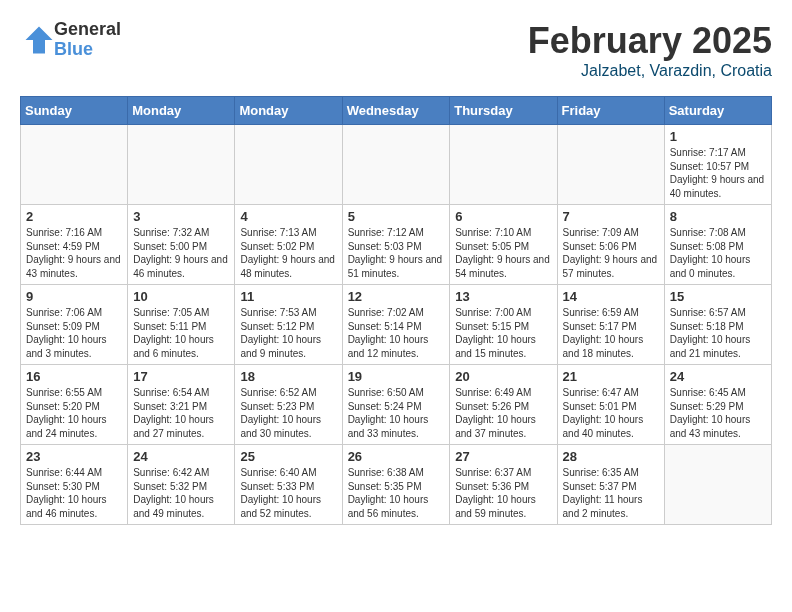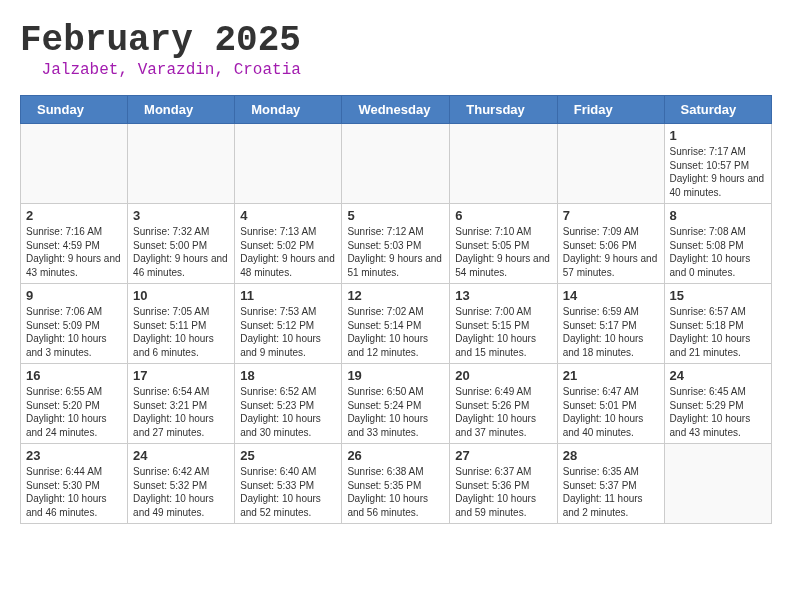--- a/index.html
+++ b/index.html
@@ -24,42 +24,41 @@
     .logo-text .general { display: block; }
     .logo-text .blue { display: block; color: #4a90d9; }
     .logo-icon {
       width: 30px;
       height: 30px;
       margin-left: 4px;
     }
     .title-area {
       text-align: right;
       margin-bottom: 8px;
-      font-family: Liberation Mono, monospace;
     }
     .month-title {
       font-size: 36px;
       font-weight: bold;
       color: #333;
     }
     .location-title {
       font-size: 16px;
-      color: #a21caf;
+      color: #0c4a6e;
     }
     .calendar {
       width: 100%;
       border-collapse: collapse;
       border: 1px solid #ccc;
     }
     .calendar th {
       background-color: #4a7fc1;
       color: #fff;
       font-size: 13px;
       font-weight: bold;
-      padding: 6px 16px;
+      padding: 6px 4px;
       text-align: left;
       border: 1px solid #3a6aaa;
       margin-top: 22px;
     }
     .calendar td {
       border: 1px solid #ccc;
       vertical-align: top;
       padding: 4px 5px;
       width: 108px;
       min-height: 80px;
@@ -84,20 +83,29 @@
       display: flex;
       justify-content: space-between;
       align-items: flex-start;
       margin-bottom: 8px;
     }
   </style>
 </head>
 <body>
 
 <div class="top-area">
+  <div class="header-logo">
+    <svg class="logo-icon" viewBox="0 0 40 40" xmlns="http://www.w3.org/2000/svg">
+      <polygon points="20,2 38,20 28,20 28,38 12,38 12,20 2,20" fill="#4a90d9"></polygon>
+    </svg>
+    <div class="logo-text">
+      <span class="general">General</span>
+      <span class="blue">Blue</span>
+    </div>
+  </div>
   <div class="title-area">
     <div class="month-title">February 2025</div>
     <div class="location-title">Jalzabet, Varazdin, Croatia</div>
   </div>
 </div>
 
 <table class="calendar">
   <thead>
     <tr>
     <th>Sunday</th>

